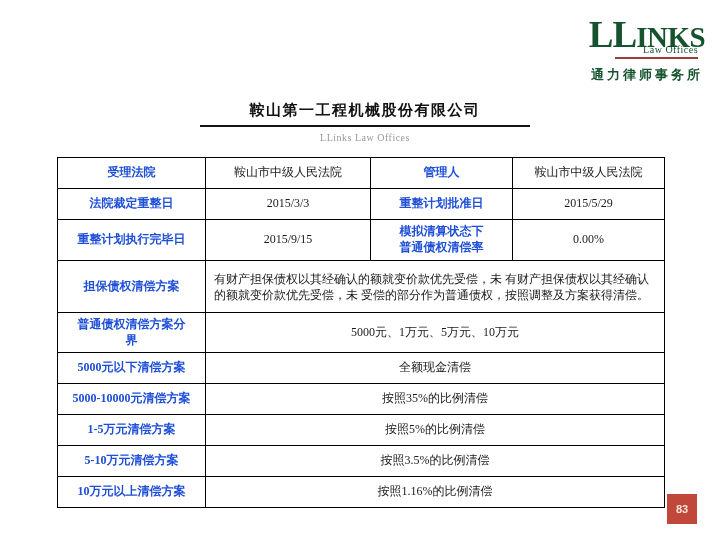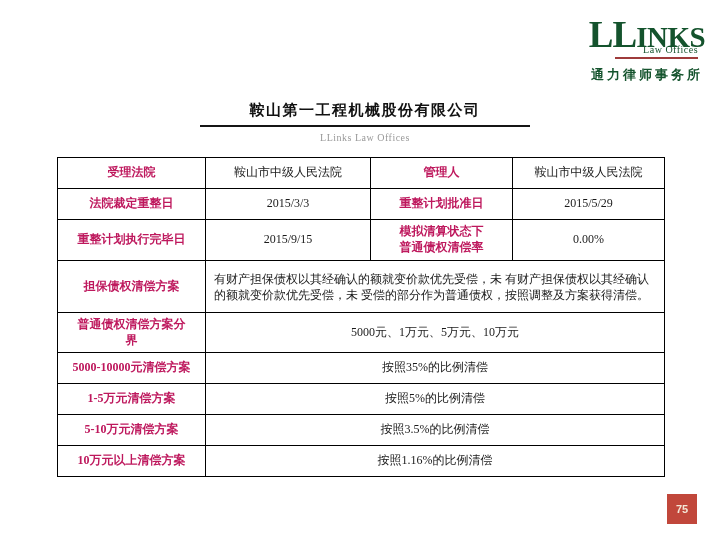--- a/index.html
+++ b/index.html
@@ -77,21 +77,21 @@
     text-align:center;
     vertical-align:middle;
     padding:2px 6px;
     line-height:1.3;
     color:#1a1a1a;
     word-break:break-all;
   }
   .case-table td.lbl {
     font-weight:bold;
     padding:2px 14px;
-    color:#be185d;
+    color:#1d4ed8;
   }
   .case-table td.pre { white-space:pre-line; }
   .case-table td.val-left {
     text-align:left;
     padding:3px 8px;
     line-height:16px;
   }
   tr.h31 { height:31px; }
   tr.h41 { height:41px; }
   tr.h52 { height:52px; }
@@ -155,31 +155,35 @@
   </tr>
   <tr class="h52">
     <td class="lbl">担保债权清偿方案</td>
     <td class="val val-left" colspan="3">有财产担保债权以其经确认的额就变价款优先受偿，未 有财产担保债权以其经确认的额就变价款优先受偿，未 受偿的部分作为普通债权，按照调整及方案获得清偿。</td>
   </tr>
   <tr class="h40">
     <td class="lbl">普通债权清偿方案分界</td>
     <td class="val" colspan="3">5000元、1万元、5万元、10万元</td>
   </tr>
   <tr class="h31">
+    <td class="lbl">5000元以下清偿方案</td>
+    <td class="val" colspan="3">全额现金清偿</td>
+  </tr>
+  <tr class="h31">
     <td class="lbl">5000-10000元清偿方案</td>
     <td class="val" colspan="3">按照35%的比例清偿</td>
   </tr>
   <tr class="h31">
     <td class="lbl">1-5万元清偿方案</td>
     <td class="val" colspan="3">按照5%的比例清偿</td>
   </tr>
   <tr class="h31">
     <td class="lbl">5-10万元清偿方案</td>
     <td class="val" colspan="3">按照3.5%的比例清偿</td>
   </tr>
   <tr class="h31">
     <td class="lbl">10万元以上清偿方案</td>
     <td class="val" colspan="3">按照1.16%的比例清偿</td>
   </tr>
 </tbody>
   </table>
 
-<div class="page-badge">75</div>
+<div class="page-badge">83</div>
 
 </body></html>

